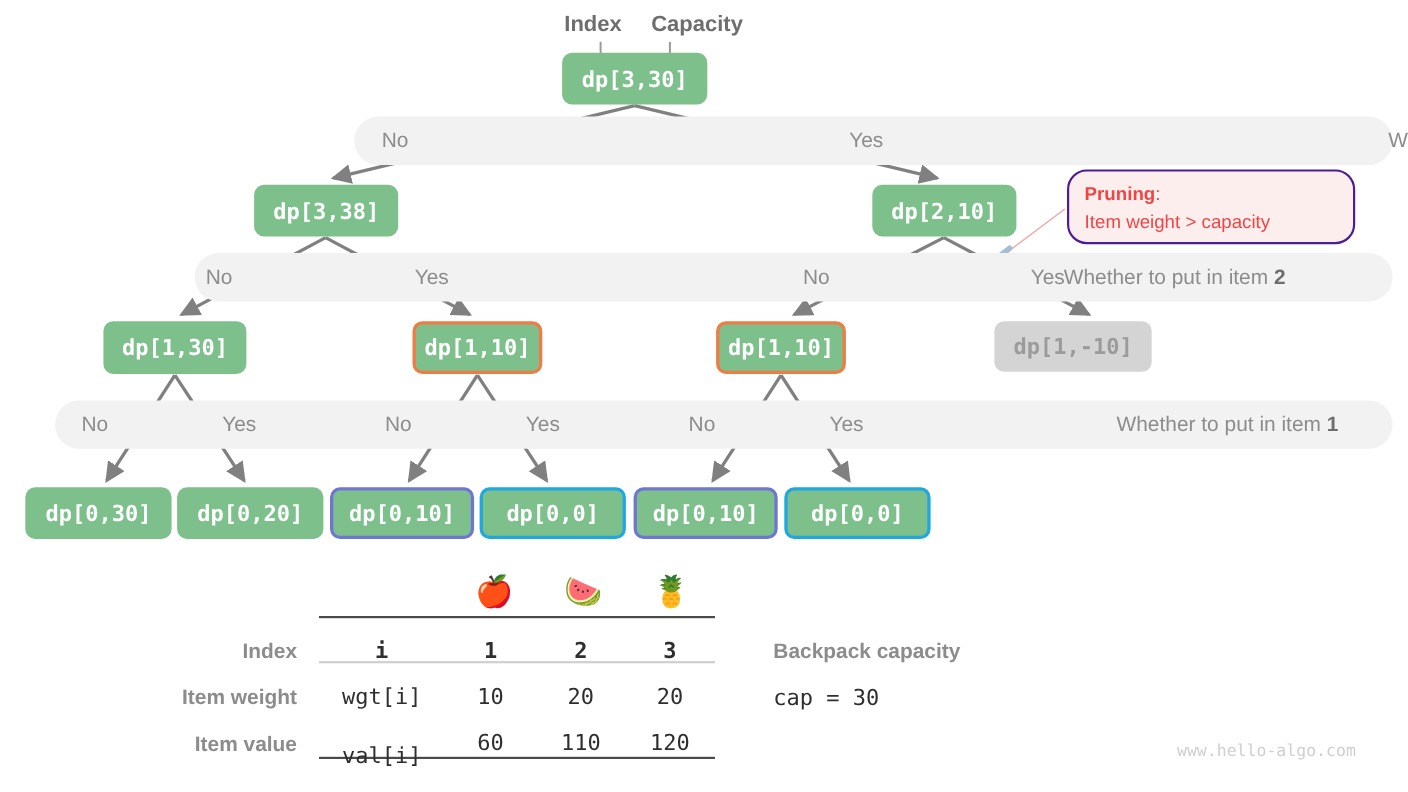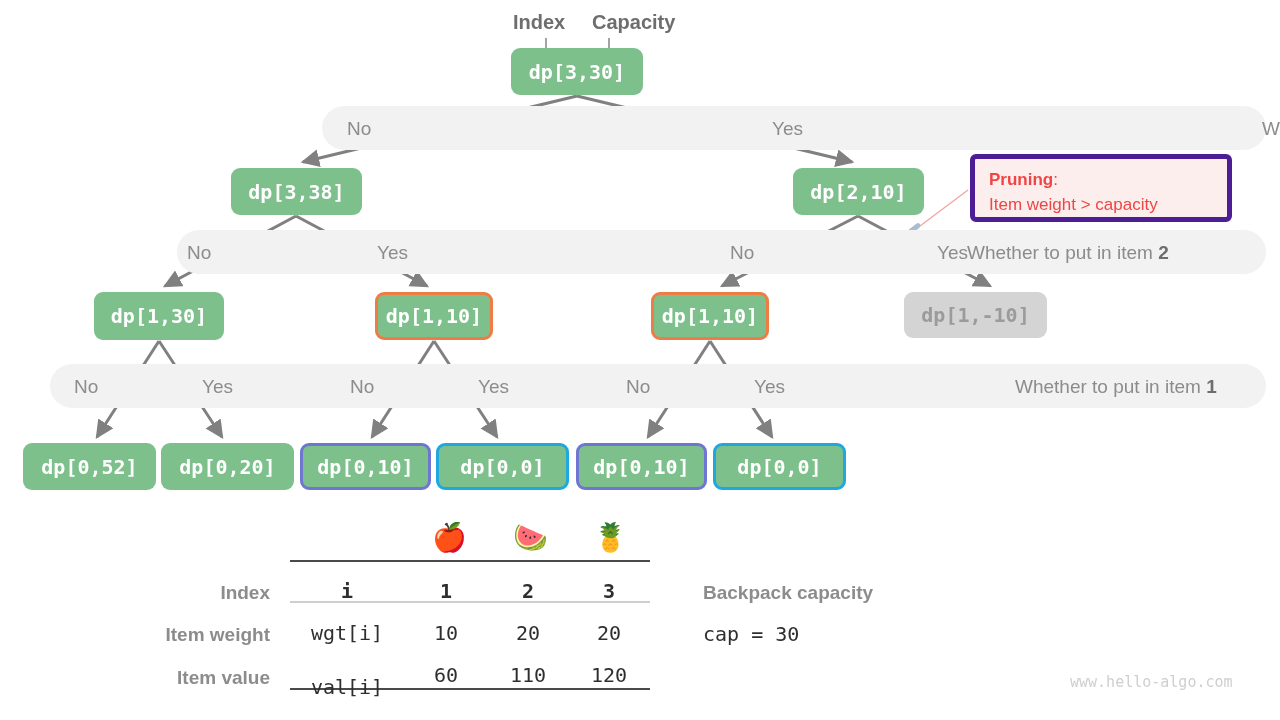--- a/index.html
+++ b/index.html
@@ -67,22 +67,22 @@
     font-size:20px;
     font-weight:700;
     white-space:nowrap;
     line-height:1;
   }
 
   
   .pruning-box{
     position:absolute;
     background:#fdeeee;
-    border:5px solid #4c1d95;
-    border-radius:6px;
+    border:2px solid #4c1d95;
+    border-radius:18px;
     box-sizing:border-box;
     padding:9px 14px;
   }
   .pruning-title{
     color:#ef4545;
     font-size:17px;
     font-weight:700;
     line-height:1.45;
     white-space:nowrap;
   }
@@ -218,21 +218,21 @@
     </div>
 
   <div id="nodes">
       <div class="node" style="left: 511px; top: 48px; width: 132px; height: 47px;">dp[3,30]</div>
       <div class="node" style="left: 231px; top: 168px; width: 131px; height: 47px;">dp[3,38]</div>
       <div class="node" style="left: 793px; top: 168px; width: 131px; height: 47px;">dp[2,10]</div>
       <div class="node" style="left: 94px; top: 292px; width: 130px; height: 48px;">dp[1,30]</div>
       <div class="node outline-orange" style="left: 375px; top: 292px; width: 118px; height: 48px;">dp[1,10]</div>
       <div class="node outline-orange" style="left: 651px; top: 292px; width: 118px; height: 48px;">dp[1,10]</div>
       <div class="node muted" style="left: 904px; top: 292px; width: 143px; height: 46px;">dp[1,-10]</div>
-      <div class="node" style="left: 23px; top: 443px; width: 133px; height: 47px;">dp[0,52]</div>
+      <div class="node" style="left: 23px; top: 443px; width: 133px; height: 47px;">dp[0,30]</div>
       <div class="node" style="left: 161px; top: 443px; width: 133px; height: 47px; text-align: right;">dp[0,20]</div>
       <div class="node outline-purple" style="left: 300px; top: 443px; width: 131px; height: 47px;">dp[0,10]</div>
       <div class="node outline-blue" style="left: 436px; top: 443px; width: 133px; height: 47px;">dp[0,0]</div>
       <div class="node outline-purple" style="left: 576px; top: 443px; width: 131px; height: 47px;">dp[0,10]</div>
       <div class="node outline-blue" style="left: 713px; top: 443px; width: 133px; height: 47px;">dp[0,0]</div>
     </div>
 
   <div id="top-annots">
       <div class="top-annot" style="left: 513px; top: 12px;">Index</div>
       <div class="top-annot" style="left: 592px; top: 12px;">Capacity</div>

